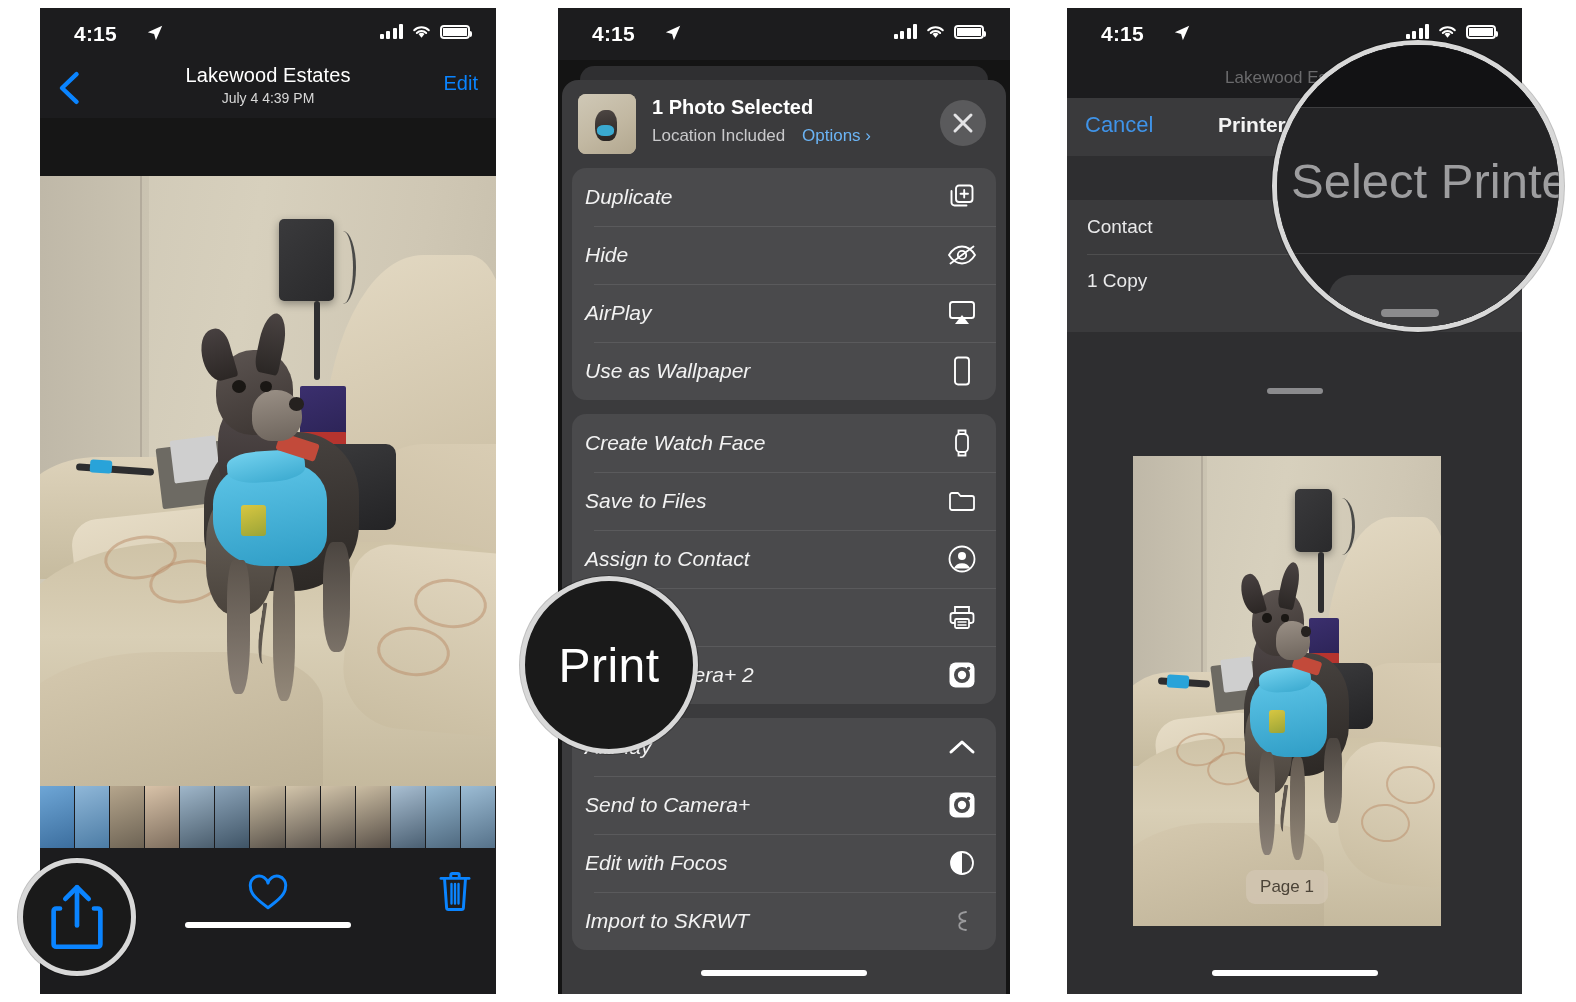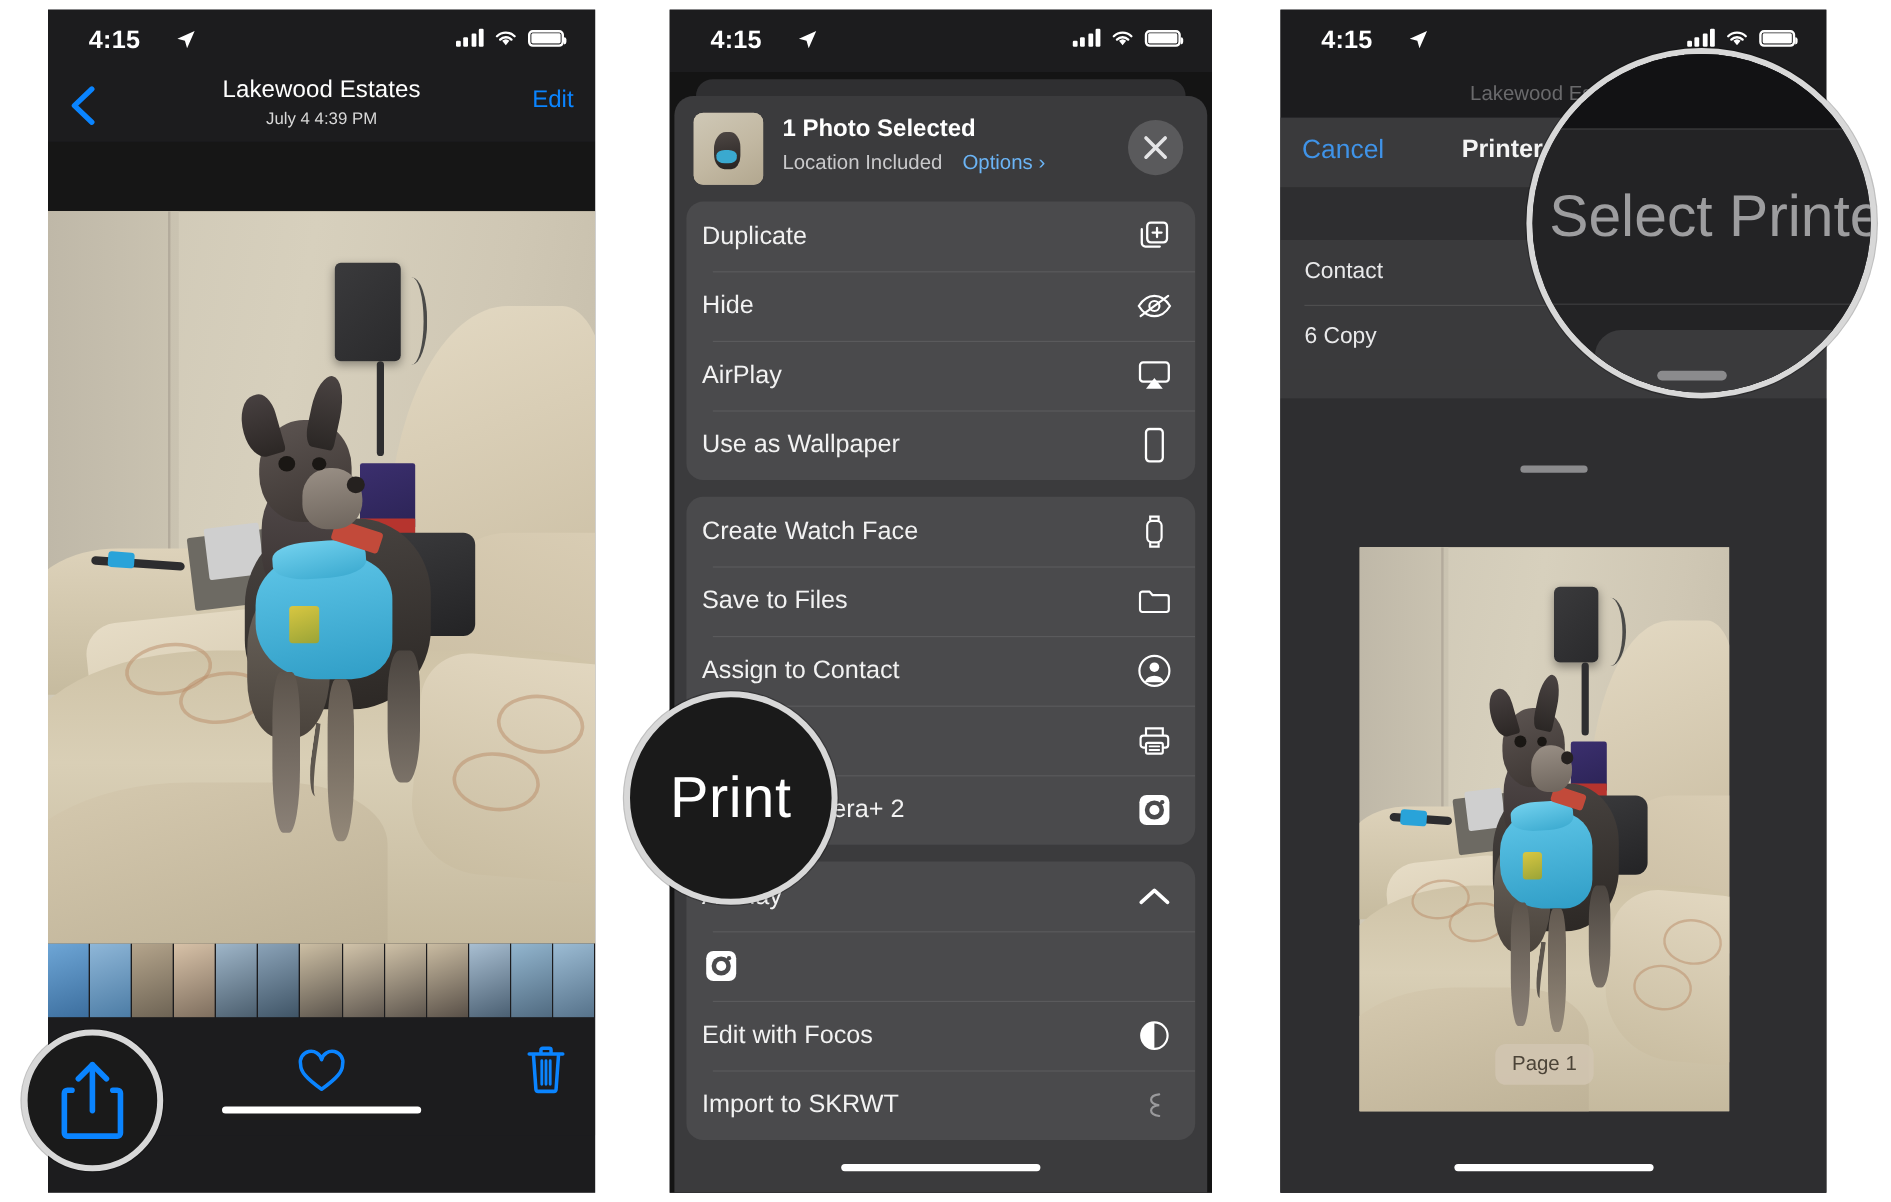--- a/index.html
+++ b/index.html
@@ -205,20 +205,21 @@
   .sh-sub { position:absolute; left: 90px; top: 46px; font-size: 17px; color:#c9c9cb; }
   .sh-sub .opt { color:#6bb4f5; margin-left: 12px; }
   .sh-close {
     position:absolute; right: 20px; top: 20px; width: 46px; height: 46px;
     border-radius: 50%; background: rgba(255,255,255,.16);
   }
   .grp { margin: 0 10px 14px 10px; background:#4a4a4c; border-radius: 14px; overflow:hidden; }
   .row {
     position:relative; height: 58px; display:flex; align-items:center;
     padding: 0 18px 0 13px;
+    font-style: italic;
   }
   .row + .row::before {
     content:""; position:absolute; left: 22px; right: 0; top: 0; height: 1px;
     background: rgba(255,255,255,.09);
   }
   .row-label { flex: 1; color:#f2f2f2; font-size: 21px; }
   .row-icon { width: 32px; height: 32px; display:flex; align-items:center; justify-content:center; }
 
   
   .p3-body { position:relative; height: 934px; background:#1c1c1e; }
@@ -559,20 +560,21 @@
         <div class="grp">
           <div class="row">
             <span class="row-label">AirPlay</span>
             <span class="row-icon">
               <svg viewBox="0 0 28 20" width="28" height="20">
                 <path d="M3 15 L14 5 L25 15" stroke="#fff" stroke-width="3" fill="none" stroke-linecap="round" stroke-linejoin="round"></path>
               </svg>
             </span>
           </div>
           <div class="row">
+            <span class="row-label">Send to Camera+</span>
             <span class="row-icon">
               <svg viewBox="0 0 28 28" width="28" height="28">
                 <rect x="1.5" y="1.5" width="25" height="25" rx="6" fill="#fff"></rect>
                 <circle cx="14" cy="14" r="8" fill="#4a4a4c"></circle>
                 <circle cx="14" cy="14" r="4.2" fill="#fff"></circle>
                 <circle cx="20.5" cy="7.5" r="1.8" fill="#4a4a4c"></circle>
               </svg>
             </span>
           </div>
           <div class="row">
@@ -631,21 +633,21 @@
           <div class="p3-cancel">Cancel</div>
           <div class="p3-navtitle">Printer Options</div>
         </div>
         <div class="p3-gap"></div>
         <div class="p3-list">
           <div class="p3-row">
             <span class="lbl">Contact</span>
             <span class="val"></span>
           </div>
           <div class="p3-row">
-            <span class="lbl">6 Copy</span>
+            <span class="lbl">1 Copy</span>
             <span class="val"></span>
           </div>
         </div>
 
         <div class="p3-preview"></div>
         <div class="p3-grabber"></div>
 
         <div class="p3-photo">
           <div class="ph-wall"></div>
             <div class="ph-wall2"></div>

